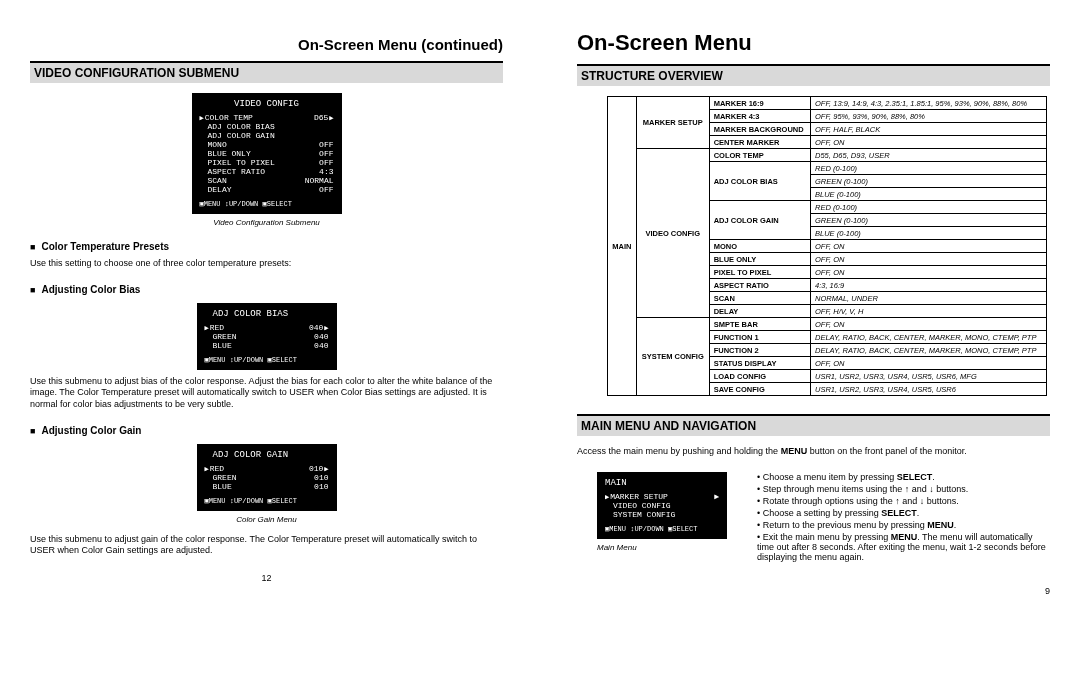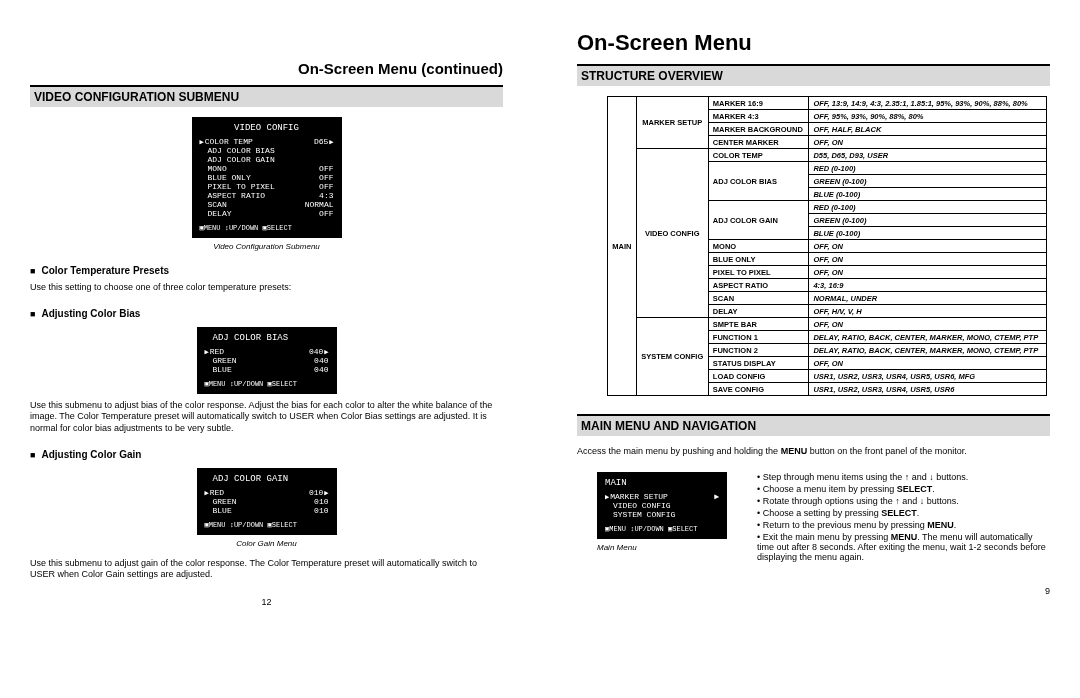--- a/index.html
+++ b/index.html
@@ -11,21 +11,21 @@
     color: #000;
     background: #fff;
     width: 1080px;
     display: flex;
     gap: 50px;
   }
   .col {
     flex: 1;
     position: relative;
   }
-  .col-left { padding-right: 0; margin-top: 24px; }
+  .col-left { padding-right: 0; }
   .col-right { padding-left: 0; margin-left: 24px; }
   h1.main-title {
     font-size: 22px;
     font-weight: bold;
     margin: 0 0 8px 0;
   }
   h1.cont-title {
     font-size: 15px;
     font-weight: bold;
     margin: 6px 0 8px 0;
@@ -88,21 +88,21 @@
     font-size: 7.5px;
     margin: 0 auto 18px 30px;
     width: 440px;
   }
   table.struct td {
     border: 1px solid #000;
     padding: 1.5px 4px;
     vertical-align: middle;
   }
   table.struct td.head { font-weight: bold; }
-  table.struct td.ital { font-style: italic; font-weight: bold; }
+  table.struct td.ital { font-style: italic; }
   table.struct td.vert { text-align: center; font-weight: bold; }
 </style>
 </head>
 <body>
 
 <div class="col col-left">
   <h1 class="cont-title">On-Screen Menu (continued)</h1>
   <div class="section-bar">VIDEO CONFIGURATION SUBMENU</div>
 
   <div class="monitor" style="width:150px">
@@ -314,22 +314,22 @@
           </div>
         <div class="mrow">
             <span style="padding-left:8px">SYSTEM CONFIG</span>
             <span></span>
           </div>
         <div class="mfoot">▣MENU ↕UP/DOWN ▣SELECT</div>
       </div>
       <span class="italic-caption" style="text-align:left;margin-left:20px">Main Menu</span>
     </div>
     <ul class="arrows" style="flex:1">
+      <li>Choose a menu item by pressing <b>SELECT</b>.</li>
       <li>Step through menu items using the ↑ and ↓ buttons.</li>
-      <li>Choose a menu item by pressing <b>SELECT</b>.</li>
       <li>Rotate through options using the ↑ and ↓ buttons.</li>
       <li>Choose a setting by pressing <b>SELECT</b>.</li>
       <li>Return to the previous menu by pressing <b>MENU</b>.</li>
       <li>Exit the main menu by pressing <b>MENU</b>. The menu will automatically time out after 8 seconds. After exiting the menu, wait 1-2 seconds before displaying the menu again.</li>
     </ul>
   </div>
 
   <div class="page-num" style="text-align:right">9</div>
 </div>
 

